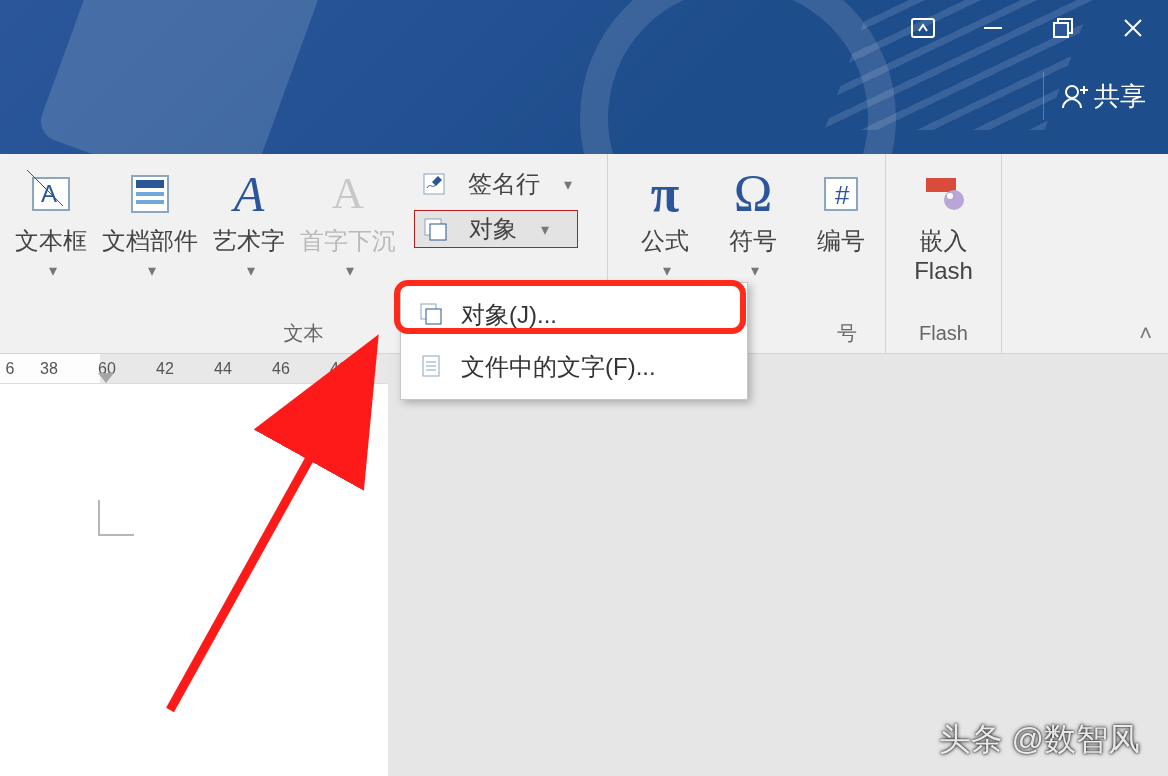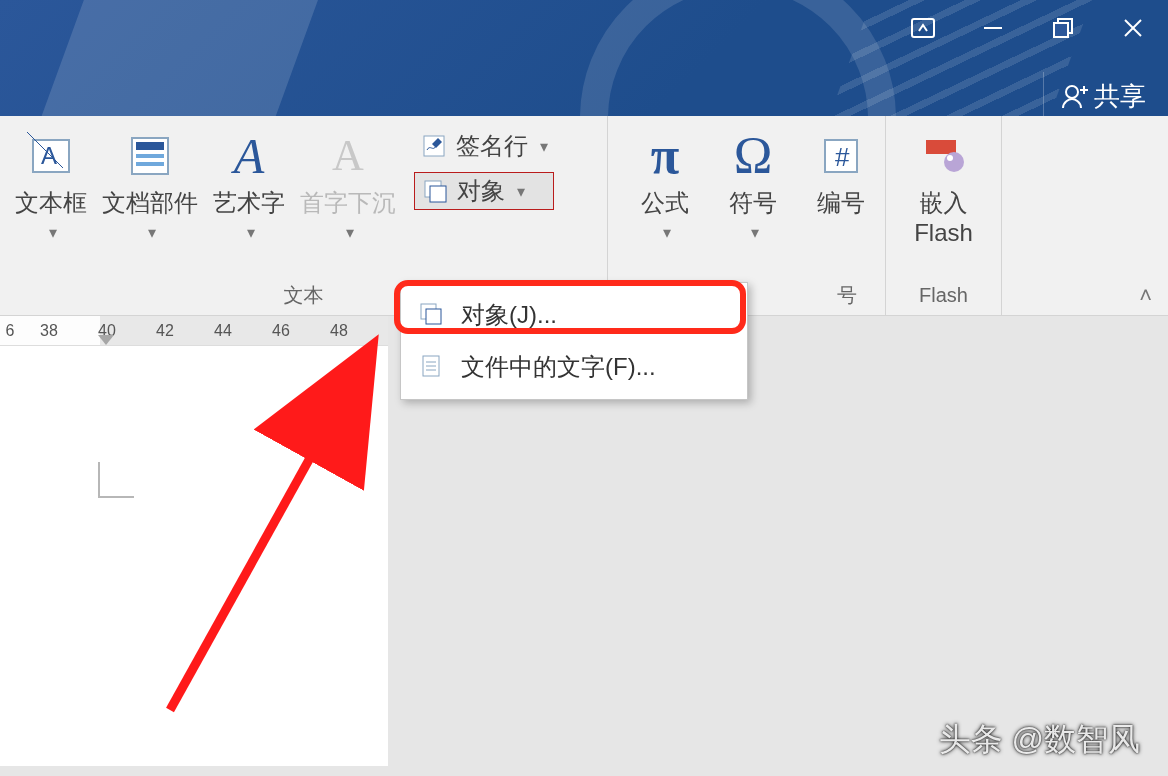--- a/index.html
+++ b/index.html
@@ -1,20 +1,20 @@
 <!DOCTYPE html>
 <html><head>
 <meta charset="utf-8">
 <style>
   * { box-sizing: border-box; margin: 0; padding: 0; font-family: "Microsoft YaHei", "Segoe UI", sans-serif; }
   body { width: 1168px; height: 776px; overflow: hidden; background: #e6e6e6; position: relative; }
 
   
   .titlebar {
-    height: 116px;
+    height: 154px;
     background: linear-gradient(135deg, #2b579a 0%, #1e4d8c 60%);
     position: relative;
     overflow: hidden;
   }
   .titlebar::before {
     content: "";
     position: absolute;
     top: -120px; left: 80px;
     width: 220px; height: 300px;
     background: rgba(255,255,255,0.14);
@@ -71,21 +71,21 @@
   .big-btn {
     display: flex; flex-direction: column; align-items: center;
     padding: 4px 6px 0 6px; min-width: 86px;
     color: #444; font-size: 24px; line-height: 30px;
   }
   .big-btn.disabled { color: #b9b9b9; }
   .big-btn .icon-slot { width: 56px; height: 56px; display:flex; align-items:center; justify-content:center; margin-bottom: 4px; }
 
   .small-btn-stack { display: flex; flex-direction: column; gap: 8px; padding-top: 4px; }
   .small-btn {
-    display: flex; align-items: center; gap: 8px;
+    display: flex; align-items: center; gap: 20px;
     padding: 2px 6px; font-size: 24px; color: #444;
     white-space: nowrap;
   }
   .small-btn .mini-icon { width: 28px; height: 28px; display:flex; align-items:center; justify-content:center; }
   .dd-caret { font-size: 16px; color: #777; margin-left: 4px; }
 
   .collapse-caret {
     position: absolute; right: 16px; bottom: 6px;
     font-size: 22px; color: #777;
   }
@@ -305,21 +305,21 @@
   <div class="collapse-caret">˄</div>
 </div>
 
 <div class="docwrap">
   <div class="ruler-area">
     <div class="ruler">
       <div class="shade"></div>
       <div class="ticks">
         <div class="tick" style="width:20px">6</div>
         <div class="tick">38</div>
-        <div class="tick">40</div>
+        <div class="tick">60</div>
         <div class="tick">42</div>
         <div class="tick">44</div>
         <div class="tick">46</div>
         <div class="tick">48</div>
       </div>
       <div class="marker"></div>
     </div>
     <div class="page-surface">
       <div class="page-corner"></div>
     </div>

